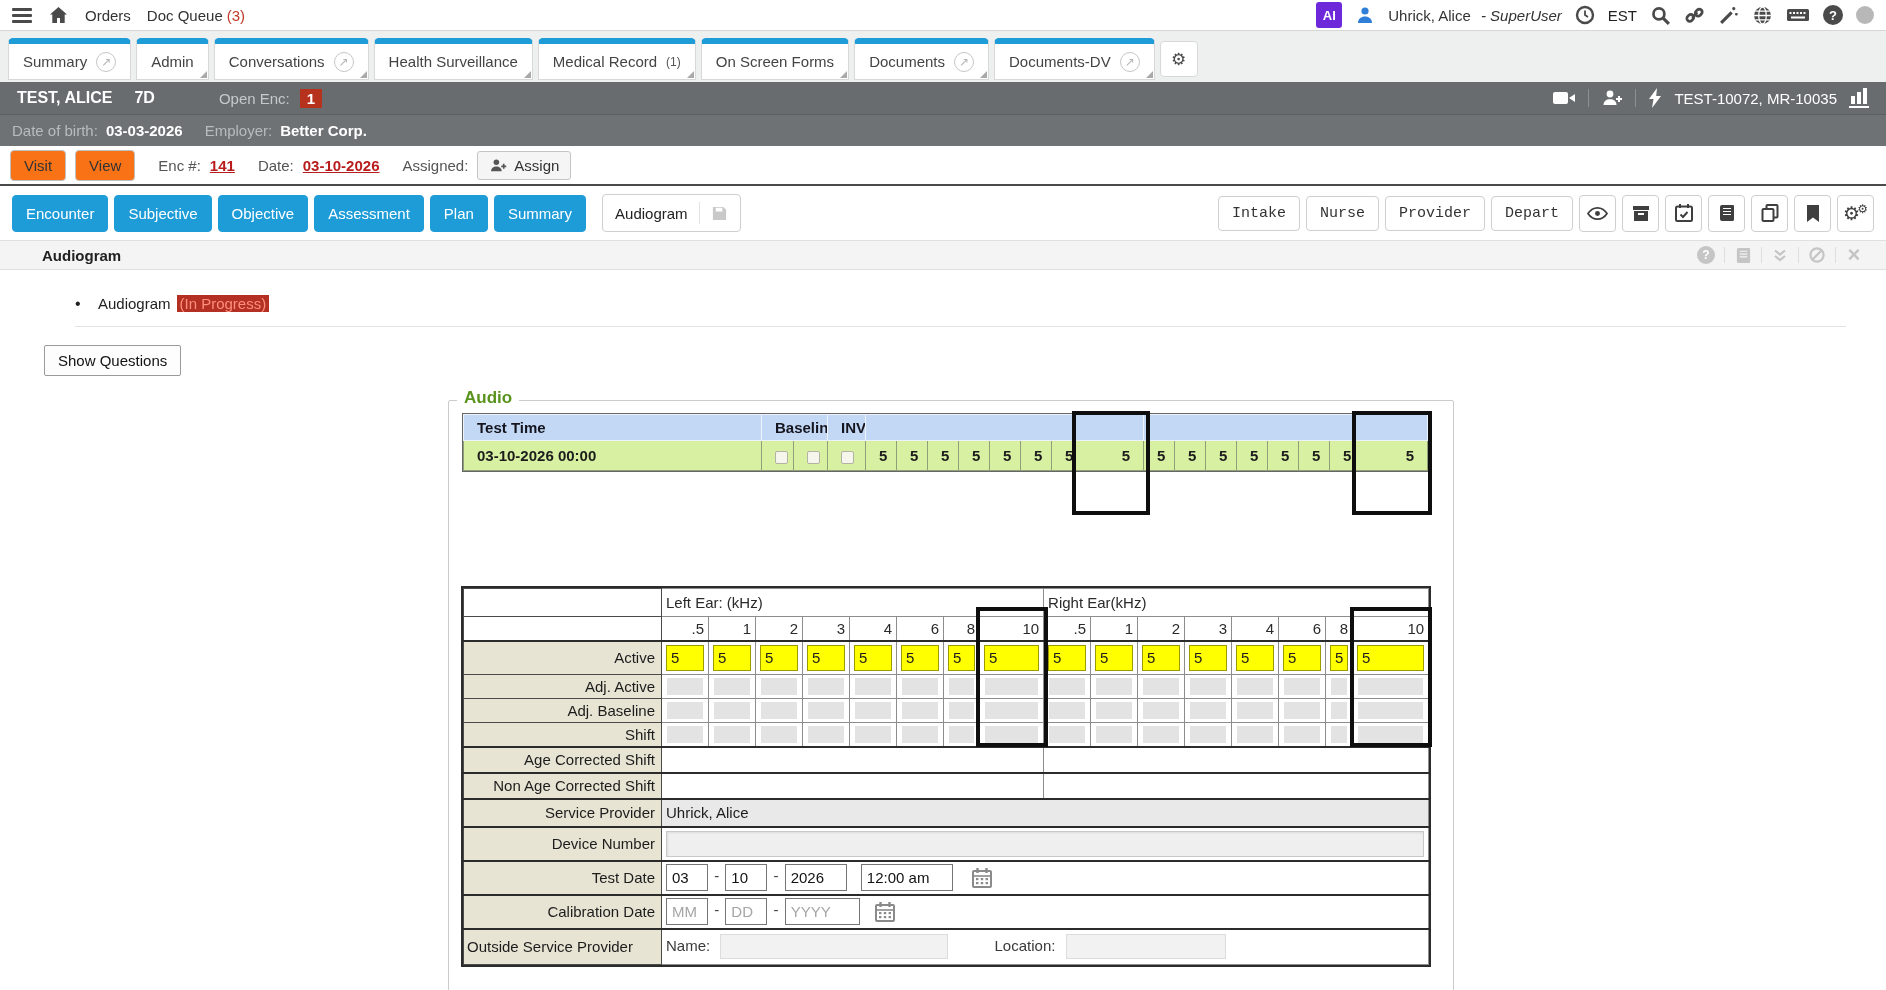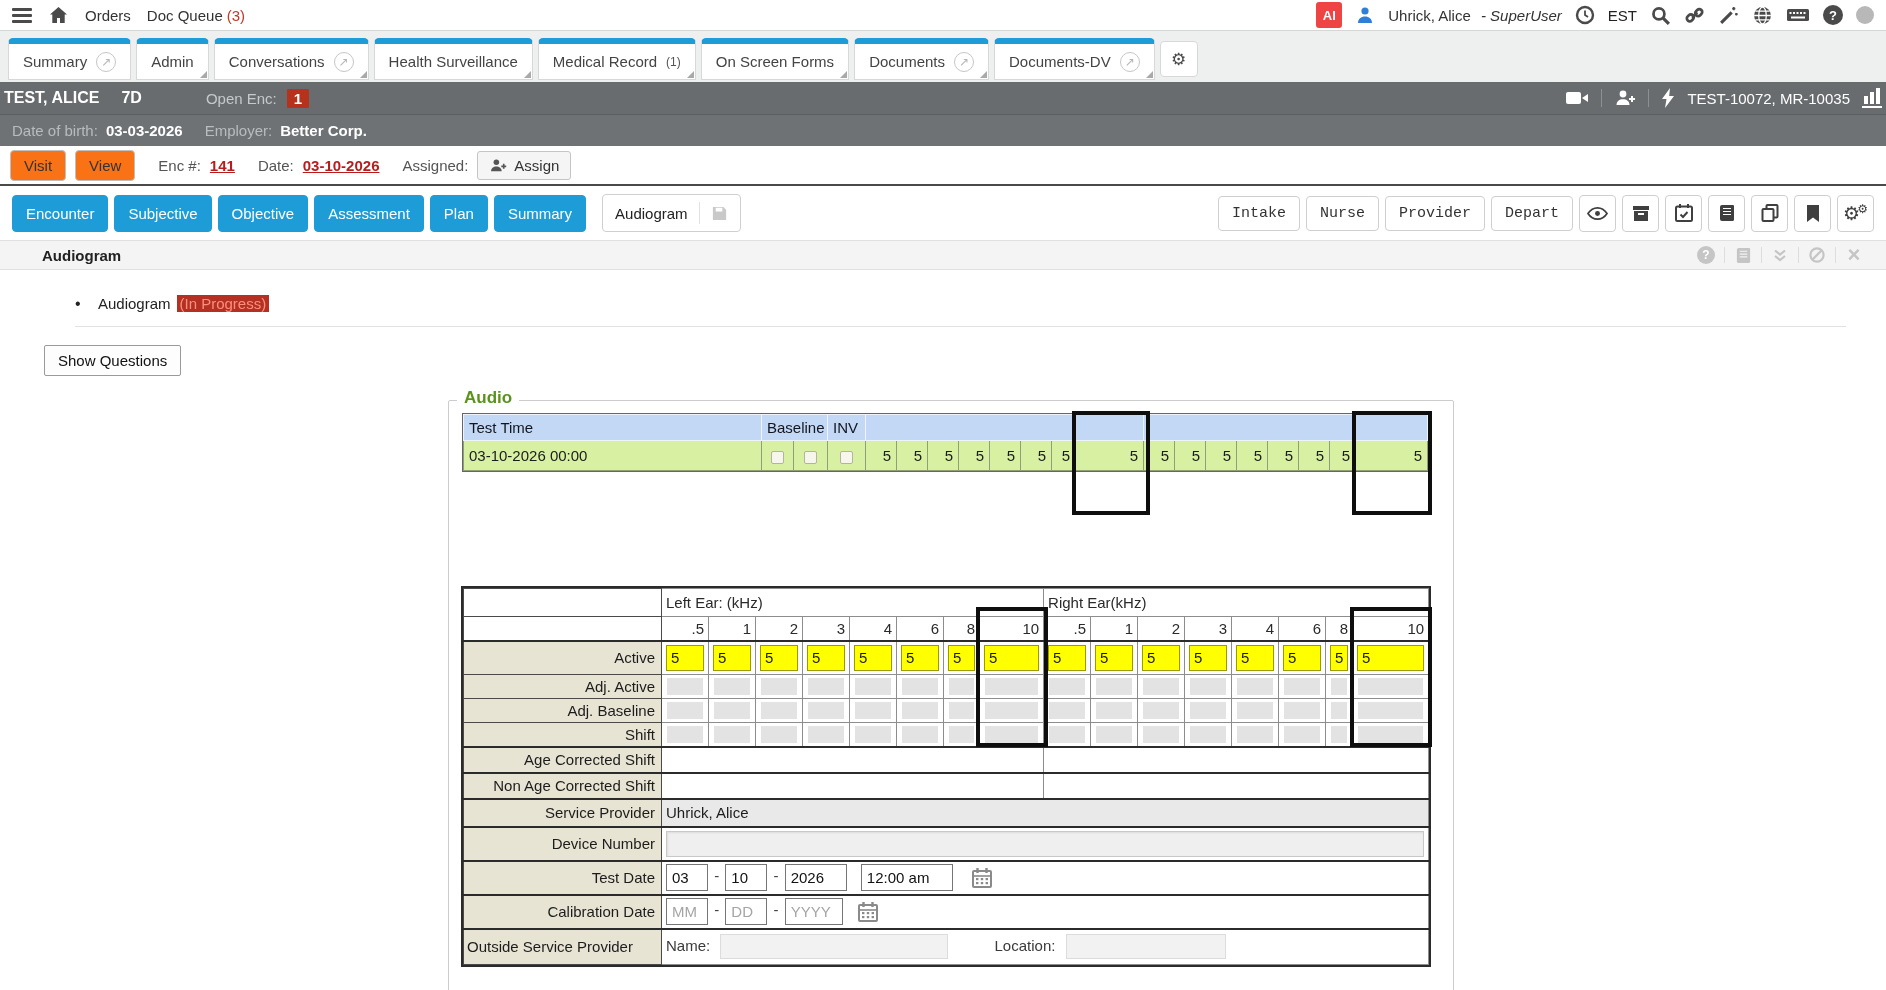--- a/index.html
+++ b/index.html
@@ -11,37 +11,37 @@
   svg { display:block; }
 
   
   .topbar { height:31px; border-bottom:1px solid #d6d6d6; display:flex; align-items:center; padding:0 12px; gap:16px; background:#fff; }
   .ham { display:flex; flex-direction:column; gap:3px; cursor:pointer; }
   .ham b { width:20px; height:3px; background:#4a4a4a; border-radius:1px; display:block; }
   .top-ic { color:#4a4a4a; }
   .nav-link { color:#333; cursor:pointer; }
   .nav-count { color:#c0392b; margin-left:4px; }
   .topbar-right { margin-left:auto; display:flex; align-items:center; gap:13px; }
-  .ai-badge { width:26px; height:26px; background:#ef4444; color:#fff; font-weight:bold; font-size:13px; border-radius:3px; display:flex; align-items:center; justify-content:center; }
+  .ai-badge { width:26px; height:26px; background:#6d28d9; color:#fff; font-weight:bold; font-size:13px; border-radius:3px; display:flex; align-items:center; justify-content:center; }
   .user-ic { color:#2f7ed8; }
   .user-name { color:#333; }
   .user-role { color:#333; font-style:italic; margin-left:6px; }
   .help-circle { width:20px; height:20px; border-radius:50%; background:#4a4a4a; color:#fff; font-weight:bold; font-size:13px; display:flex; align-items:center; justify-content:center; }
   .status-dot { width:18px; height:18px; border-radius:50%; background:#b8b8b8; }
 
   
   .tabbar { background:#eef0f0; height:51px; padding:7px 8px 0; display:flex; gap:5px; align-items:flex-start; }
   .tab { background:#fff; border:1px solid #d8d8d8; border-top:6px solid #1e9cd7; border-radius:5px 5px 0 0; padding:0 14px; height:42px; display:flex; align-items:center; gap:9px; color:#444; cursor:pointer; position:relative; white-space:nowrap; }
   .tab .cnt { font-size:12px; color:#555; }
   .tab.fold::after { content:''; position:absolute; right:1px; bottom:1px; width:0; height:0; border-bottom:7px solid #a9a9a9; border-left:7px solid transparent; }
   .ext { width:20px; height:20px; border:1px solid #c6c6c6; border-radius:50%; color:#b5b5b5; font-size:12px; display:flex; align-items:center; justify-content:center; }
   .gear-tab { background:#fff; border:1px solid #d8d8d8; border-radius:4px; width:38px; height:36px; margin-top:3px; display:flex; align-items:center; justify-content:center; color:#4a4a4a; font-size:17px; cursor:pointer; }
 
   
-  .pb1 { background:#686c6f; height:32px; display:flex; align-items:center; padding:0 4px; color:#fff; }
+  .pb1 { background:#686c6f; height:32px; display:flex; align-items:center; padding:0 17px; color:#fff; }
   .pb2 { background:#6e7275; border-top:1px solid #5a5e61; height:32px; display:flex; align-items:center; padding:0 12px; }
   .pname { font-weight:bold; font-size:16px; }
   .page7d { font-weight:bold; font-size:16px; margin-left:22px; }
   .openenc { color:#c6c9ca; margin-left:64px; }
   .enc-badge { background:#b7321c; color:#fff; font-weight:bold; padding:1px 7px; margin-left:10px; border-radius:1px; }
   .pb1-right { margin-left:auto; display:flex; align-items:center; gap:12px; color:#fff; }
   .vsep { width:1px; height:18px; background:#8d9093; }
   .pid { color:#fff; }
   .chart-ic { border-bottom:2px solid #fff; padding-bottom:2px; }
   .pb-lbl { color:#b9bcbe; }
@@ -79,21 +79,21 @@
   .status-red { background:#b33023; color:#ff8f7d; padding:0 3px; margin-left:6px; }
   .note-sep { margin:13px 40px 0 75px; border-top:1px solid #e2e2e2; height:0; }
   .show-q { margin:18px 0 0 44px; background:#fdfdfd; border:1px solid #9a9a9a; border-radius:2px; padding:6px 13px; font-size:15px; color:#111; cursor:pointer; font-family:inherit; }
 
   .audio-box { position:absolute; left:448px; top:130px; width:1006px; height:640px; border:1px solid #ccc; border-radius:2px; padding:12px 12px 6px; }
   .audio-legend { position:absolute; top:-13px; left:8px; background:#fff; padding:0 7px; color:#59931d; font-weight:bold; font-size:17px; }
 
   table { border-collapse:collapse; table-layout:fixed; }
   .t1wrap { border:1px solid #666; display:inline-block; margin-left:1px; }
   .t1 { width:965px; font-size:15px; }
-  .t1 th, .t1 td { padding:1px 5px; overflow:hidden; white-space:nowrap; font-weight:normal; }
+  .t1 th, .t1 td { padding:1px 13px; overflow:hidden; white-space:nowrap; font-weight:bold; }
   .t1 .hrow th { background:#c3d8f4; border:1px solid #eef3fb; color:#15151f; text-align:left; height:26px; }
   .t1 .hrow .fr { text-align:right; }
   .t1 .grow td { background:#d7f0a2; border:1px solid #8f9f77; color:#1c1c1c; height:30px; }
   .t1 .grow .val { text-align:right; }
   .cb { display:inline-block; width:13px; height:13px; background:#f6f6ec; border:1px solid #b3b3a3; border-radius:2px; vertical-align:middle; }
   .cbc { text-align:center; }
 
   .t2spacer { height:111px; }
   .t2wrap { border:2px solid #2b2b2b; display:inline-block; }
   .t2 { width:963px; font-size:15px; }
@@ -783,21 +783,21 @@
           </span>
         </td>
       </tr>
       <tr class="drow">
         <td class="lbl">Calibration Date</td>
         <td colspan="16" class="datecell">
           <input class="din" style="width: 42px;" readonly="" placeholder="MM">
           <span class="d-dash">-</span>
           <input class="din" style="width: 42px;" readonly="" placeholder="DD">
           <span class="d-dash">-</span>
-          <input class="din" style="width: 58px;" readonly="" placeholder="YYYY">
+          <input class="din" style="width: 75px;" readonly="" placeholder="YYYY">
           <span class="cal-ic" style="margin-left:10px">
             <svg width="22" height="22" viewBox="0 0 22 22">
                     <rect x="2" y="4" width="18" height="16" rx="1" fill="none" stroke="currentColor" stroke-width="2"></rect>
                     <path d="M6.5 1v5M15.5 1v5" stroke="currentColor" stroke-width="2.4"></path>
                     <path d="M2 9h18" stroke="currentColor" stroke-width="1.6"></path>
                     <g fill="currentColor">
                       <rect x="5" y="11" width="2.4" height="2.2"></rect>
                       <rect x="9.8" y="11" width="2.4" height="2.2"></rect>
                       <rect x="14.6" y="11" width="2.4" height="2.2"></rect>
                       <rect x="5" y="15" width="2.4" height="2.2"></rect>

